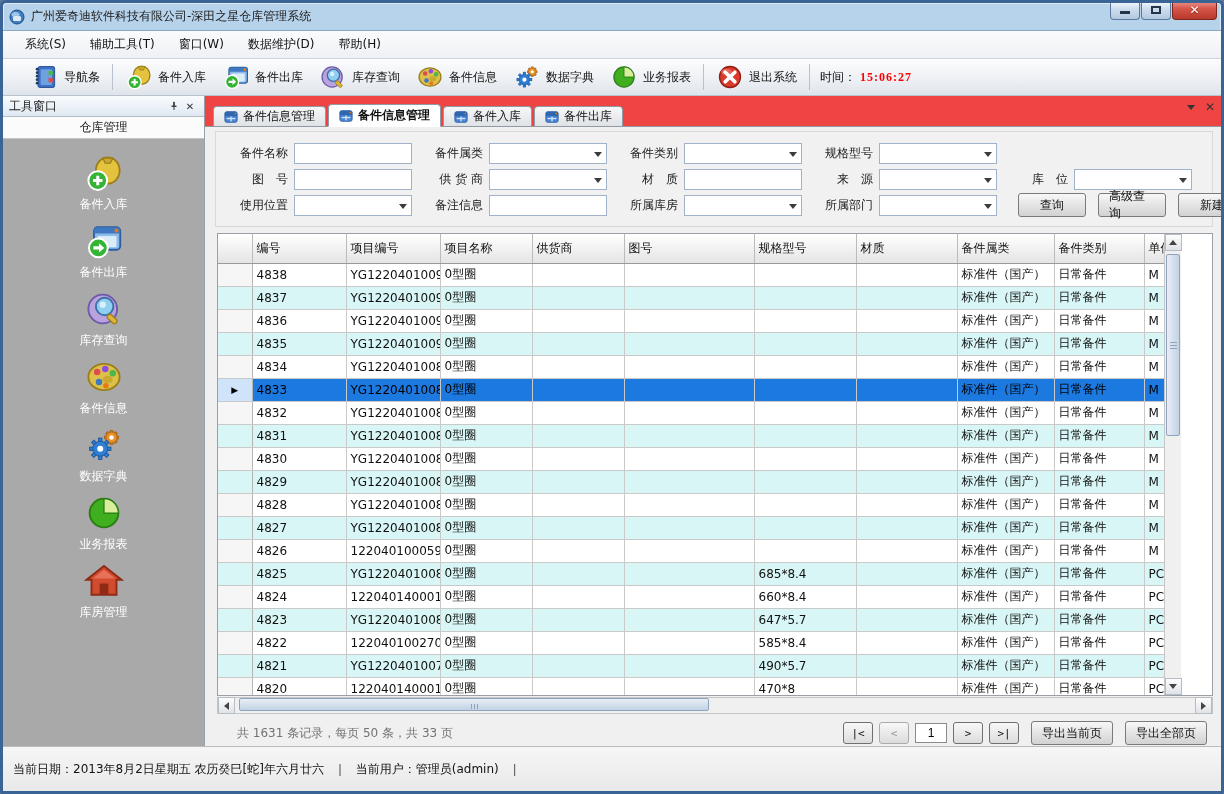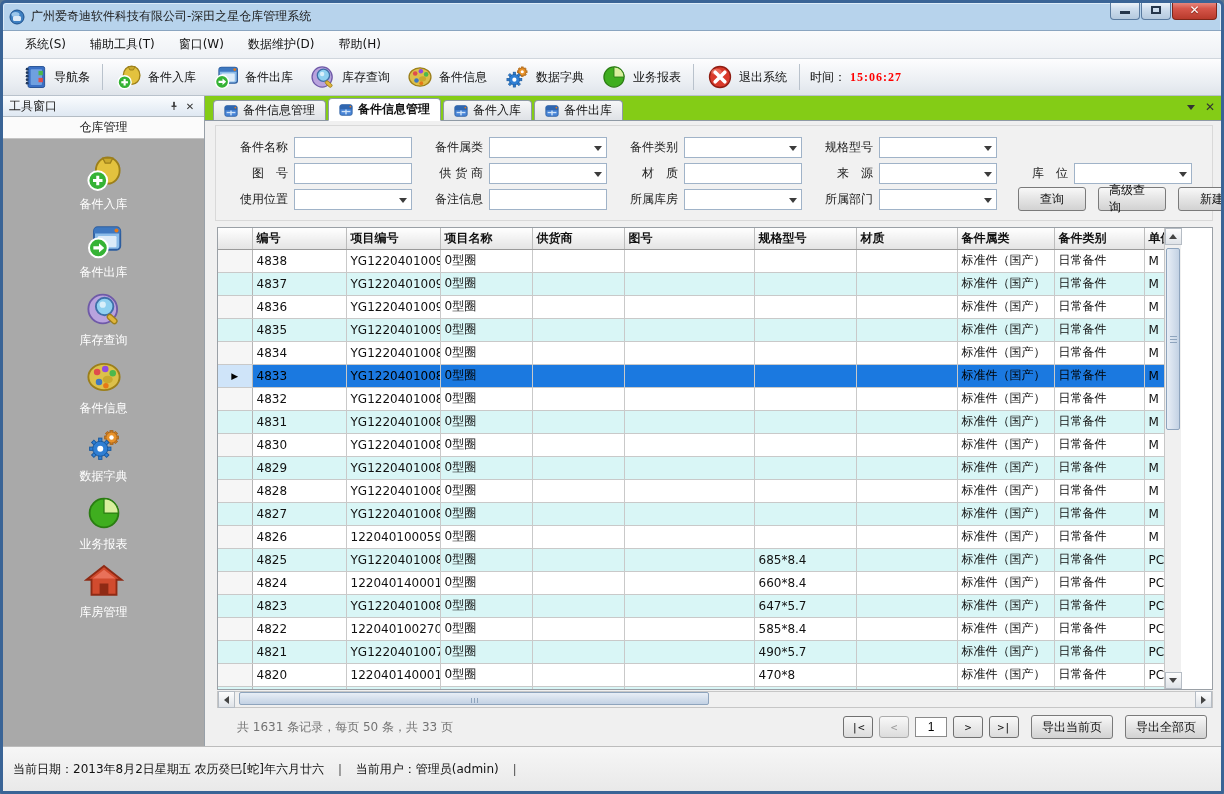--- a/index.html
+++ b/index.html
@@ -10,21 +10,21 @@
   .titlebar .title{margin-left:6px;color:#1b1b1b;}
   .winbtns{position:absolute;right:4px;top:-3px;display:flex;}
   .wbtn{width:30px;height:20px;border:1px solid #5a7ba0;border-top:none;background:linear-gradient(#fdfeff,#cfdeee 45%,#b4c9de);display:flex;align-items:center;justify-content:center;border-radius:0 0 4px 4px;margin-left:1px;cursor:default;}
   .wbtn .g-min{width:10px;height:3px;background:#24354a;margin-top:6px;}
   .wbtn .g-max{width:10px;height:8px;border:2px solid #24354a;}
   .wbtn.close{width:45px;background:linear-gradient(#f0a198,#d6564a 45%,#b83a2c);color:#fff;font-weight:bold;font-size:12px;border-color:#7e2619;text-shadow:0 1px 1px #7e2619;}
   
   .menubar{height:28px;background:linear-gradient(#fafbfc,#eef1f5);border-top:1px solid #8aa5c0;display:flex;align-items:center;padding:0 10px;flex:0 0 auto;}
   .menu-item{padding:4px 12px;color:#111;}
   
-  .toolbar{height:38px;background:linear-gradient(#fdfdfe,#e9edf2 70%,#dfe4ea);border-top:1px solid #d0d6dd;border-bottom:1px solid #b9c2cc;display:flex;align-items:center;padding:0 10px;flex:0 0 auto;}
+  .toolbar{height:38px;background:linear-gradient(#fdfdfe,#e9edf2 70%,#dfe4ea);border-top:1px solid #d0d6dd;border-bottom:1px solid #b9c2cc;display:flex;align-items:center;padding:0 20px;flex:0 0 auto;}
   .tb-item{display:flex;align-items:center;gap:5px;padding:3px 8px;border-radius:3px;}
   .tb-sep{width:1px;height:26px;background:#b9c2cc;margin:0 4px;}
   .tb-label{white-space:nowrap;}
   .tb-time{display:flex;align-items:center;gap:4px;margin-left:6px;}
   .tb-clock{color:#f00;font-family:Liberation Serif, serif;font-weight:bold;letter-spacing:1px;}
   .ico{display:inline-flex;align-items:center;justify-content:center;}
   .ico svg{width:100%;height:100%;}
   
   .content{flex:1 1 auto;display:flex;min-height:0;background:#f0f0f0;}
   
@@ -32,41 +32,41 @@
   .sb-title{height:21px;background:linear-gradient(#fafcfe,#dfe8f2);border-bottom:1px solid #b4bcc4;display:flex;align-items:center;padding:0 6px;color:#222;}
   .sb-title .sb-spacer{flex:1;}
   .sb-tool{width:16px;height:15px;display:flex;align-items:center;justify-content:center;color:#333;font-size:10px;}
   .sb-section{height:22px;background:#fbfbfb;border-bottom:1px solid #c4c4c4;display:flex;align-items:center;justify-content:center;color:#222;}
   .sb-body{flex:1;overflow:hidden;display:flex;flex-direction:column;align-items:center;padding-top:14px;}
   .sb-item{width:100%;height:68px;display:flex;flex-direction:column;align-items:center;justify-content:flex-start;color:#fff;cursor:default;}
   .sb-item .ico{width:40px;height:40px;}
   .sb-item .sb-label{margin-top:3px;}
   
   .main{flex:1 1 auto;display:flex;flex-direction:column;min-width:0;background:#f0f0f0;}
-  .tabstrip{height:25px;display:flex;align-items:flex-end;padding:2px 2px 0 8px;border-bottom:1px solid #8f9aa5;position:relative;flex:0 0 auto;background:#84cc16;}
+  .tabstrip{height:31px;display:flex;align-items:flex-end;padding:2px 2px 0 8px;border-bottom:1px solid #8f9aa5;position:relative;flex:0 0 auto;background:#ef4444;}
   .tab{display:flex;align-items:center;gap:5px;height:20px;padding:0 10px;border:1px solid #8f9aa5;border-bottom:none;border-radius:4px 4px 0 0;background:linear-gradient(#f6f7f8,#dfe2e6);margin-right:2px;white-space:nowrap;}
   .tab.active{height:23px;background:#fff;font-weight:bold;margin-bottom:-1px;border-bottom:1px solid #fff;}
   .tab .ico{width:14px;height:14px;}
   .tabstrip-right{position:absolute;right:6px;top:5px;display:flex;gap:10px;align-items:center;}
   .ts-chevron{width:0;height:0;border-left:4px solid transparent;border-right:4px solid transparent;border-top:5px solid #333;}
   .ts-close{font-size:12px;color:#333;line-height:1;}
   
   .filterpanel{margin:4px 8px 4px 10px;background:#f1f1f1;border:1px solid #d9d9d9;padding:8px 4px 8px 14px;flex:0 0 auto;}
   .filter-row{display:flex;align-items:center;height:26px;}
   .f-cell{display:flex;align-items:center;width:195px;flex:0 0 auto;}
   .f-label{width:58px;text-align:right;margin-right:6px;white-space:nowrap;color:#1a1a1a;}
   .ctl{position:relative;width:118px;height:21px;background:#fff;border:1px solid #a0b3c8;}
   .dd-arrow{position:absolute;right:4px;top:8px;width:0;height:0;border-left:4px solid transparent;border-right:4px solid transparent;border-top:5px solid #3c3c3c;}
   .f-buttons{display:flex;gap:12px;margin-left:8px;}
   .btn{min-width:68px;height:24px;border:1px solid #7a7a7a;border-radius:3px;background:linear-gradient(#f8f8f8,#e6e6e6 45%,#d2d2d2);display:flex;align-items:center;justify-content:center;padding:0 10px;color:#111;}
   
   .gridwrap{margin:2px 8px 0 12px;height:463px;display:flex;flex:0 0 auto;border:1px solid #9aa0a6;background:#fff;}
   .gridclip{width:946px;overflow:hidden;flex:0 0 auto;}
   table.grid{border-collapse:collapse;table-layout:fixed;width:946px;}
-  .grid th{height:21px;background:linear-gradient(#ffffff,#e4e4e4);border-right:1px solid #bcbcbc;border-bottom:1px solid #9a9a9a;font-weight:bold;text-align:left;padding:0 4px;white-space:nowrap;overflow:hidden;}
+  .grid th{height:29px;background:linear-gradient(#ffffff,#e4e4e4);border-right:1px solid #bcbcbc;border-bottom:1px solid #9a9a9a;font-weight:normal;text-align:left;padding:0 4px;white-space:nowrap;overflow:hidden;}
   .grid td{height:23px;border-right:1px solid #c9c9c9;border-bottom:1px solid #c9c9c9;padding:0 4px;white-space:nowrap;overflow:hidden;background:#fff;}
   .grid tr.alt td{background:#d9f6f6;}
   .grid td.rowhdr{background:#f6f6f6;border-right:1px solid #b5b5b5;text-align:center;padding:0;}
   .grid tr.selected td{background:#1b79e0;color:#000000;}
   .grid tr.selected td.rowhdr{background:#cfe4f9;color:#000;font-size:9px;}
   
   .vscroll{width:17px;flex:0 0 auto;background:#f0f0f0;border-left:1px solid #c6c6c6;display:flex;flex-direction:column;align-items:center;}
   .sc-btn{width:17px;height:17px;background:linear-gradient(#fdfdfd,#dfe3e8);border:1px solid #b5bcc4;display:flex;align-items:center;justify-content:center;flex:0 0 auto;}
   .tri-up{width:0;height:0;border-left:4px solid transparent;border-right:4px solid transparent;border-bottom:5px solid #444;}
   .tri-down{width:0;height:0;border-left:4px solid transparent;border-right:4px solid transparent;border-top:5px solid #444;}

